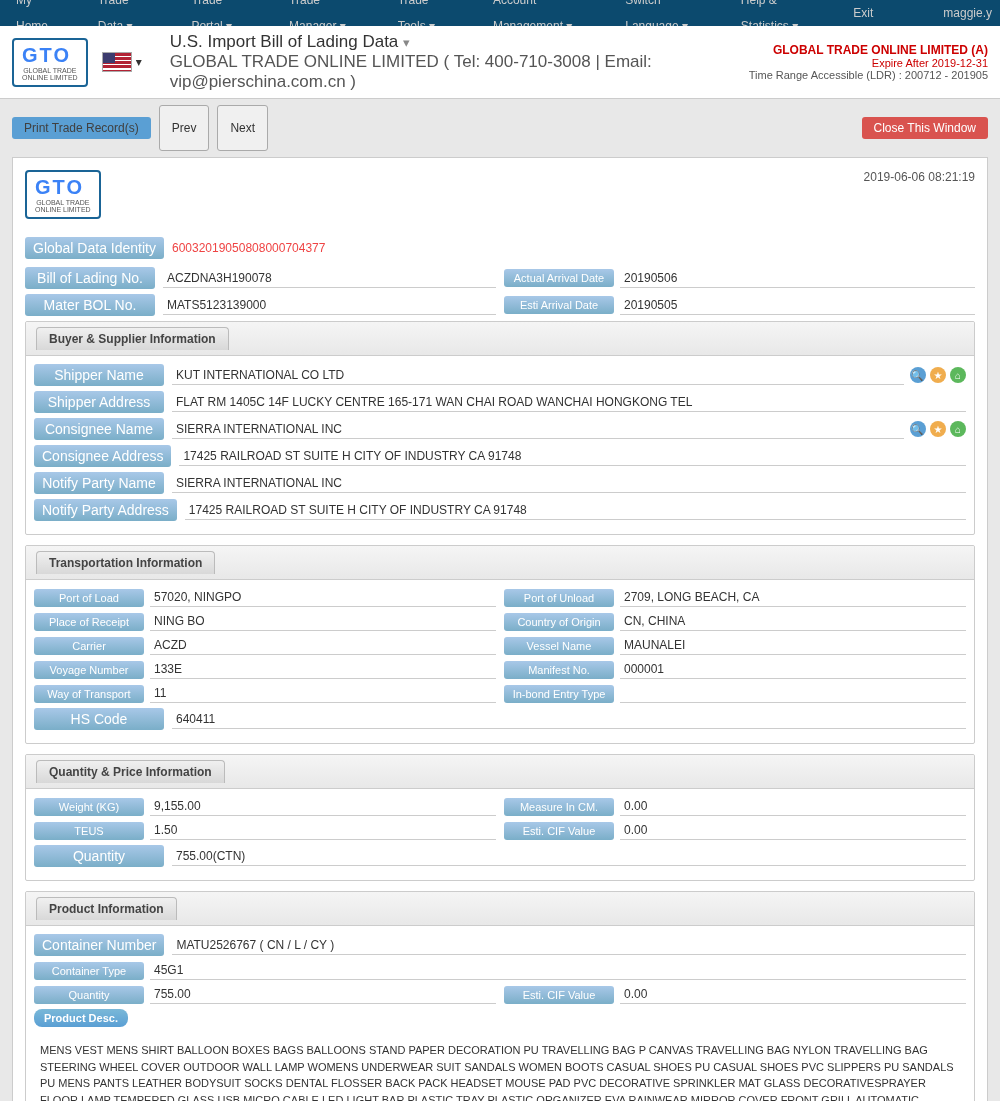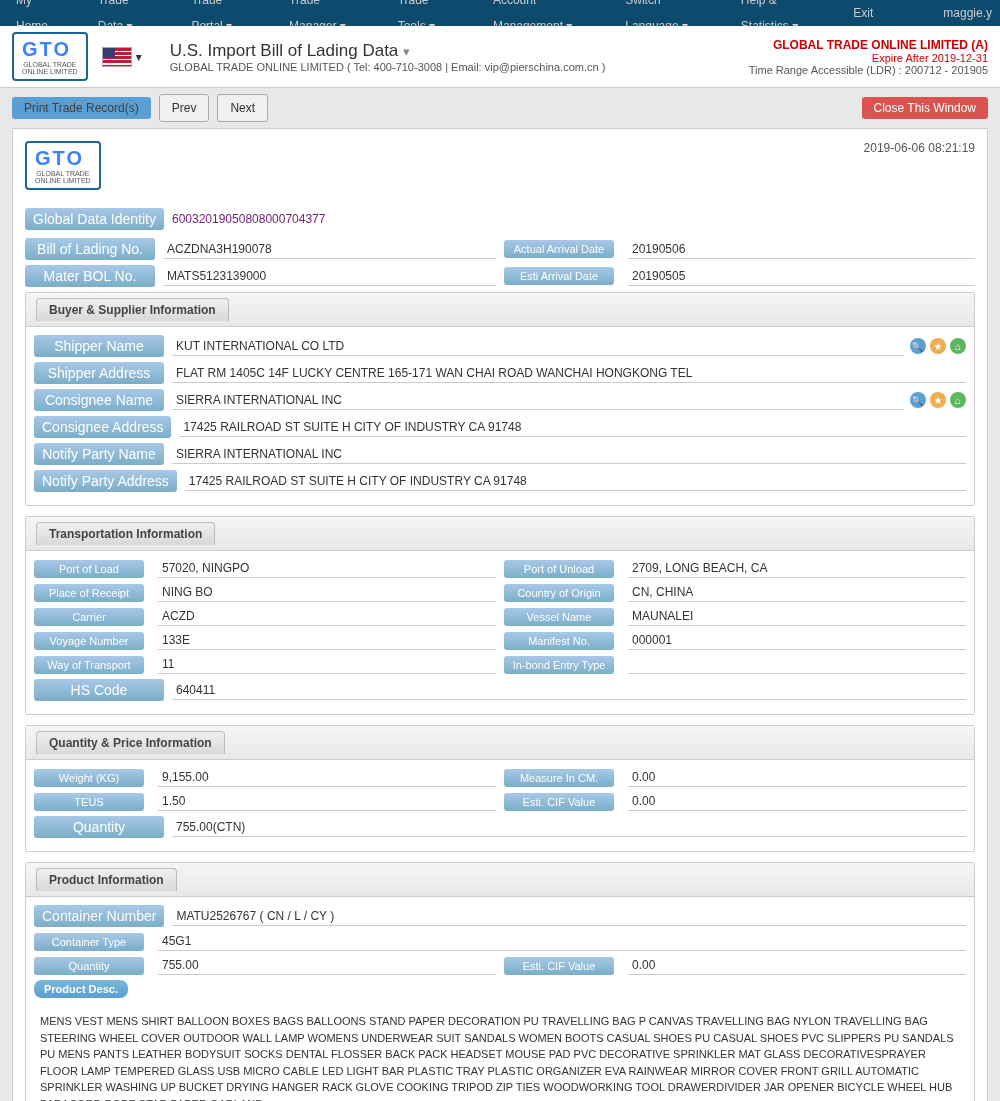--- a/index.html
+++ b/index.html
@@ -61,21 +61,21 @@
     }
     .header-title {
       flex: 1;
     }
     .header-title h2 {
       font-size: 17px;
       color: #333;
       font-weight: normal;
     }
     .header-title .sub-info {
-      font-size: 11px;
+      font-size: 17px;
       color: #555;
     }
     .header-right {
       text-align: right;
       font-size: 11px;
     }
     .header-right .company-name {
       color: #c00;
       font-size: 12px;
       font-weight: bold;
@@ -101,21 +101,21 @@
       border: none;
       padding: 4px 12px;
       border-radius: 3px;
       cursor: pointer;
       font-size: 12px;
     }
     .btn-nav {
       background: #f0f0f0;
       color: #333;
       border: 1px solid #aaa;
-      padding: 6px 12px;
+      padding: 15px 12px;
       border-radius: 3px;
       cursor: pointer;
       font-size: 12px;
     }
     .btn-close {
       background: #d9534f;
       color: #fff;
       border: none;
       padding: 4px 12px;
       border-radius: 3px;
@@ -237,40 +237,40 @@
       align-items: center;
     }
     .field-label-sm {
       background: linear-gradient(to bottom, #a8c8e8, #7aaec8);
       color: #fff;
       padding: 3px 6px;
       border-radius: 3px;
       font-size: 11px;
       min-width: 110px;
       text-align: center;
-      margin-right: 14px;
+      margin-right: 6px;
       white-space: nowrap;
     }
     .field-value-sm {
       border-bottom: 1px solid #ccc;
       flex: 1;
       padding: 2px 4px;
       font-size: 12px;
       min-height: 18px;
     }
 
     
     .gdi-row {
       display: flex;
       align-items: center;
       margin-bottom: 8px;
     }
     .gdi-value {
       font-size: 12px;
-      color: #701a75;
+      color: #ef4444;
     }
 
     
     .product-desc-text {
       font-size: 11px;
       color: #333;
       line-height: 1.5;
       padding: 6px;
       border: none;
     }

